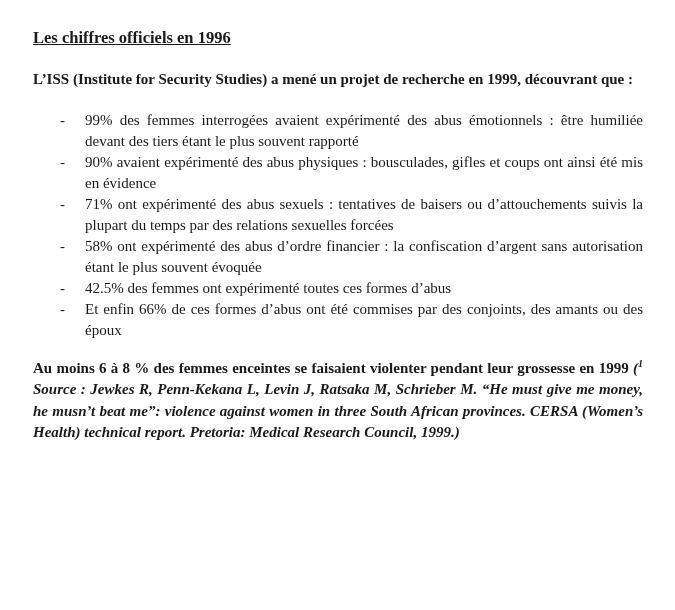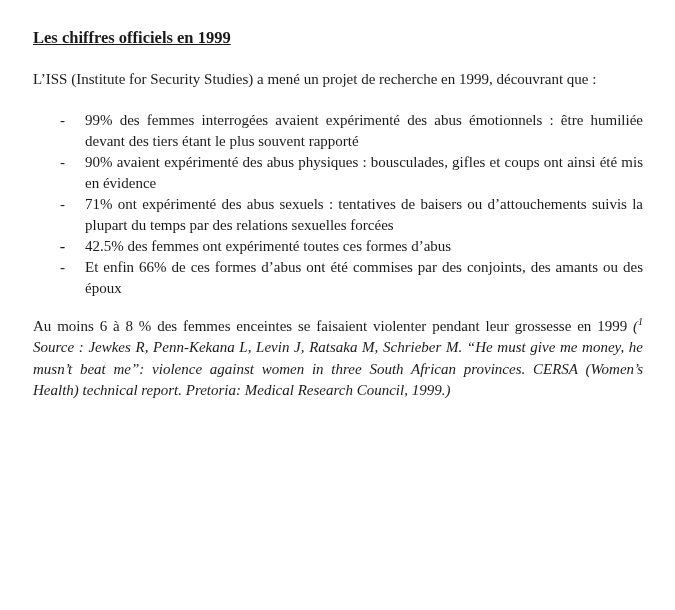--- a/index.html
+++ b/index.html
@@ -23,20 +23,21 @@
   .title {
     font-size: 16.5px;
     font-weight: bold;
     text-decoration: underline;
     margin: 0 0 21px 0;
     line-height: 21px;
   }
   .para {
     margin: 0 0 15px 0;
     text-align: justify;
+    font-weight: bold;
   }
   .intro {
     margin-bottom: 19px;
   }
   .list {
     list-style: none;
     margin: 0 0 17px 0;
     padding: 0 0 0 52px;
   }
   .list .item {
@@ -58,39 +59,40 @@
   }
   .powa {
     margin-bottom: 0;
   }
 </style>
 </head>
 <body>
 
 <div class="page">
 
-  <h1 class="title">Les chiffres officiels en 1999</h1>
+  <h1 class="title">Les chiffres officiels en 1996</h1>
 
   <p class="para intro">L’ISS (Institute for Security Studies) a mené un projet de recherche en 1999, découvrant que :</p>
 
   <ul class="list">
     <li class="item">
       <span class="dash">-</span>
       <span class="item-text">99% des femmes interrogées avaient expérimenté des abus émotionnels : être humiliée devant des tiers étant le plus souvent rapporté</span>
     </li>
     <li class="item">
       <span class="dash">-</span>
       <span class="item-text">90% avaient expérimenté des abus physiques : bousculades, gifles et coups ont ainsi été mis en évidence</span>
     </li>
     <li class="item">
       <span class="dash">-</span>
       <span class="item-text">71% ont expérimenté des abus sexuels : tentatives de baisers ou d’attouchements suivis la plupart du temps par des relations sexuelles forcées</span>
     </li>
     <li class="item">
       <span class="dash">-</span>
+      <span class="item-text">58% ont expérimenté des abus d’ordre financier : la confiscation d’argent sans autorisation étant le plus souvent évoquée</span>
     </li>
     <li class="item">
       <span class="dash">-</span>
       <span class="item-text">42.5% des femmes ont expérimenté toutes ces formes d’abus</span>
     </li>
     <li class="item">
       <span class="dash">-</span>
       <span class="item-text">Et enfin 66% de ces formes d’abus ont été commises par des conjoints, des amants ou des époux</span>
     </li>
   </ul>

